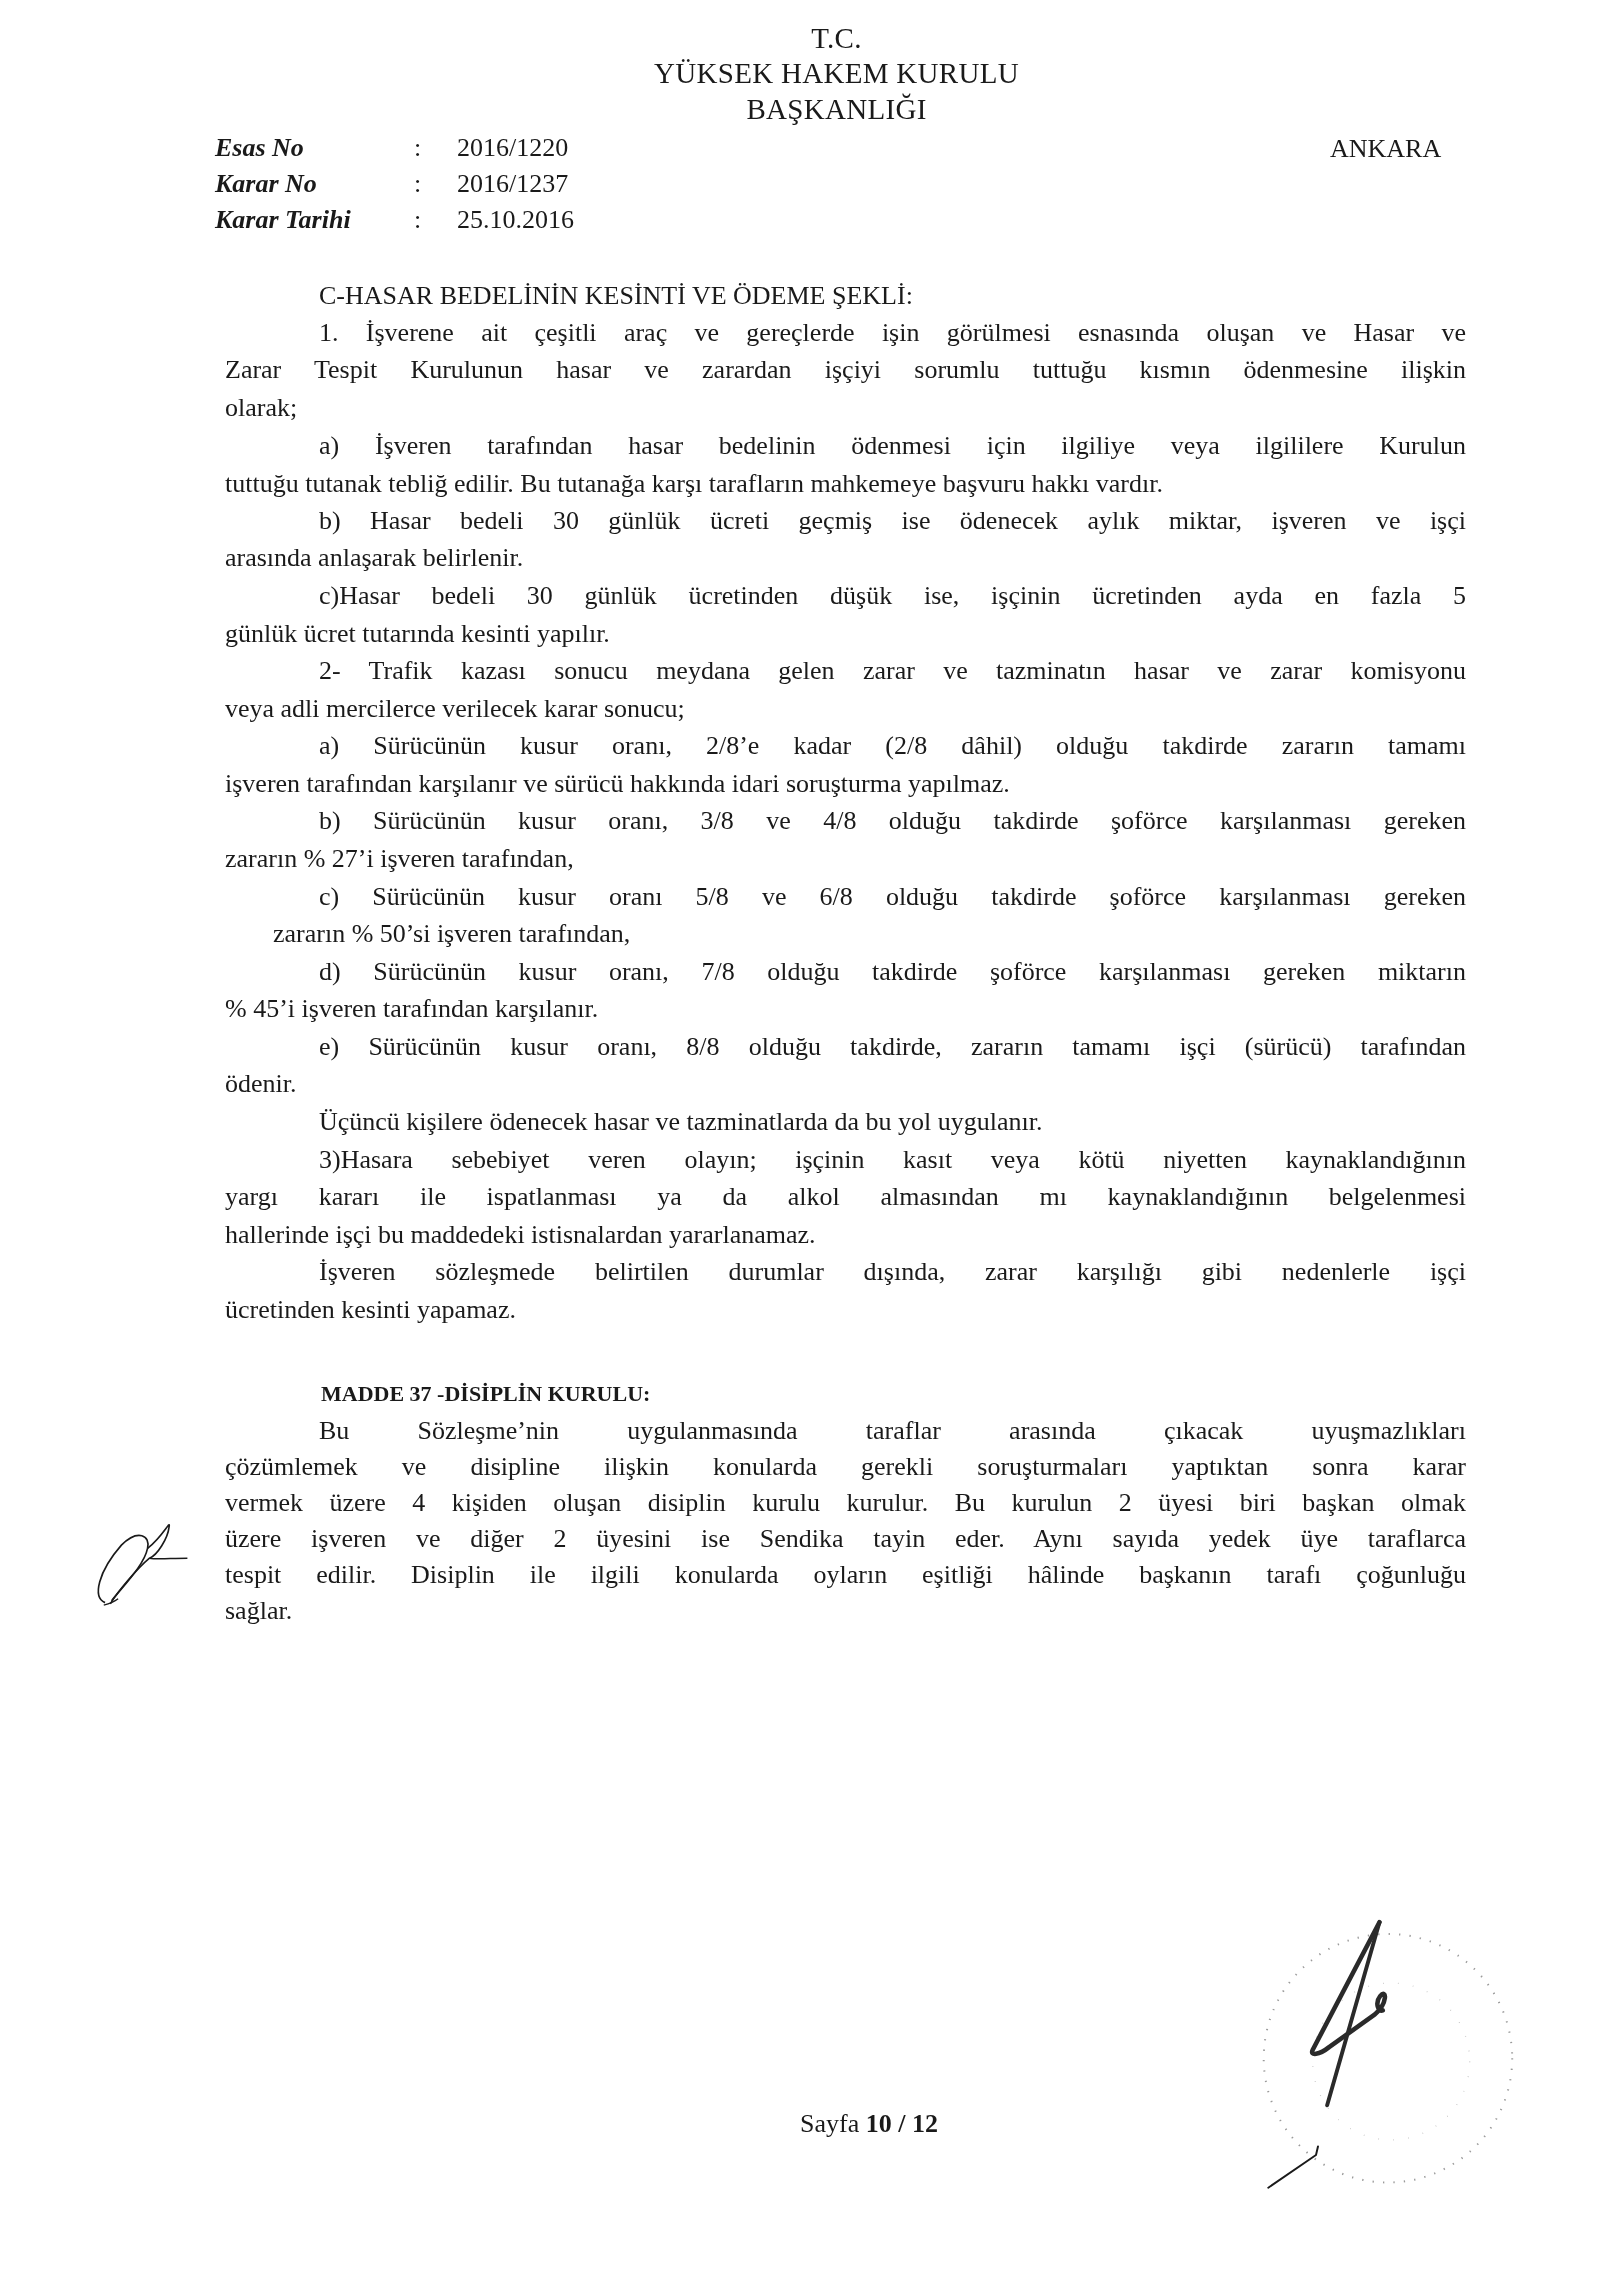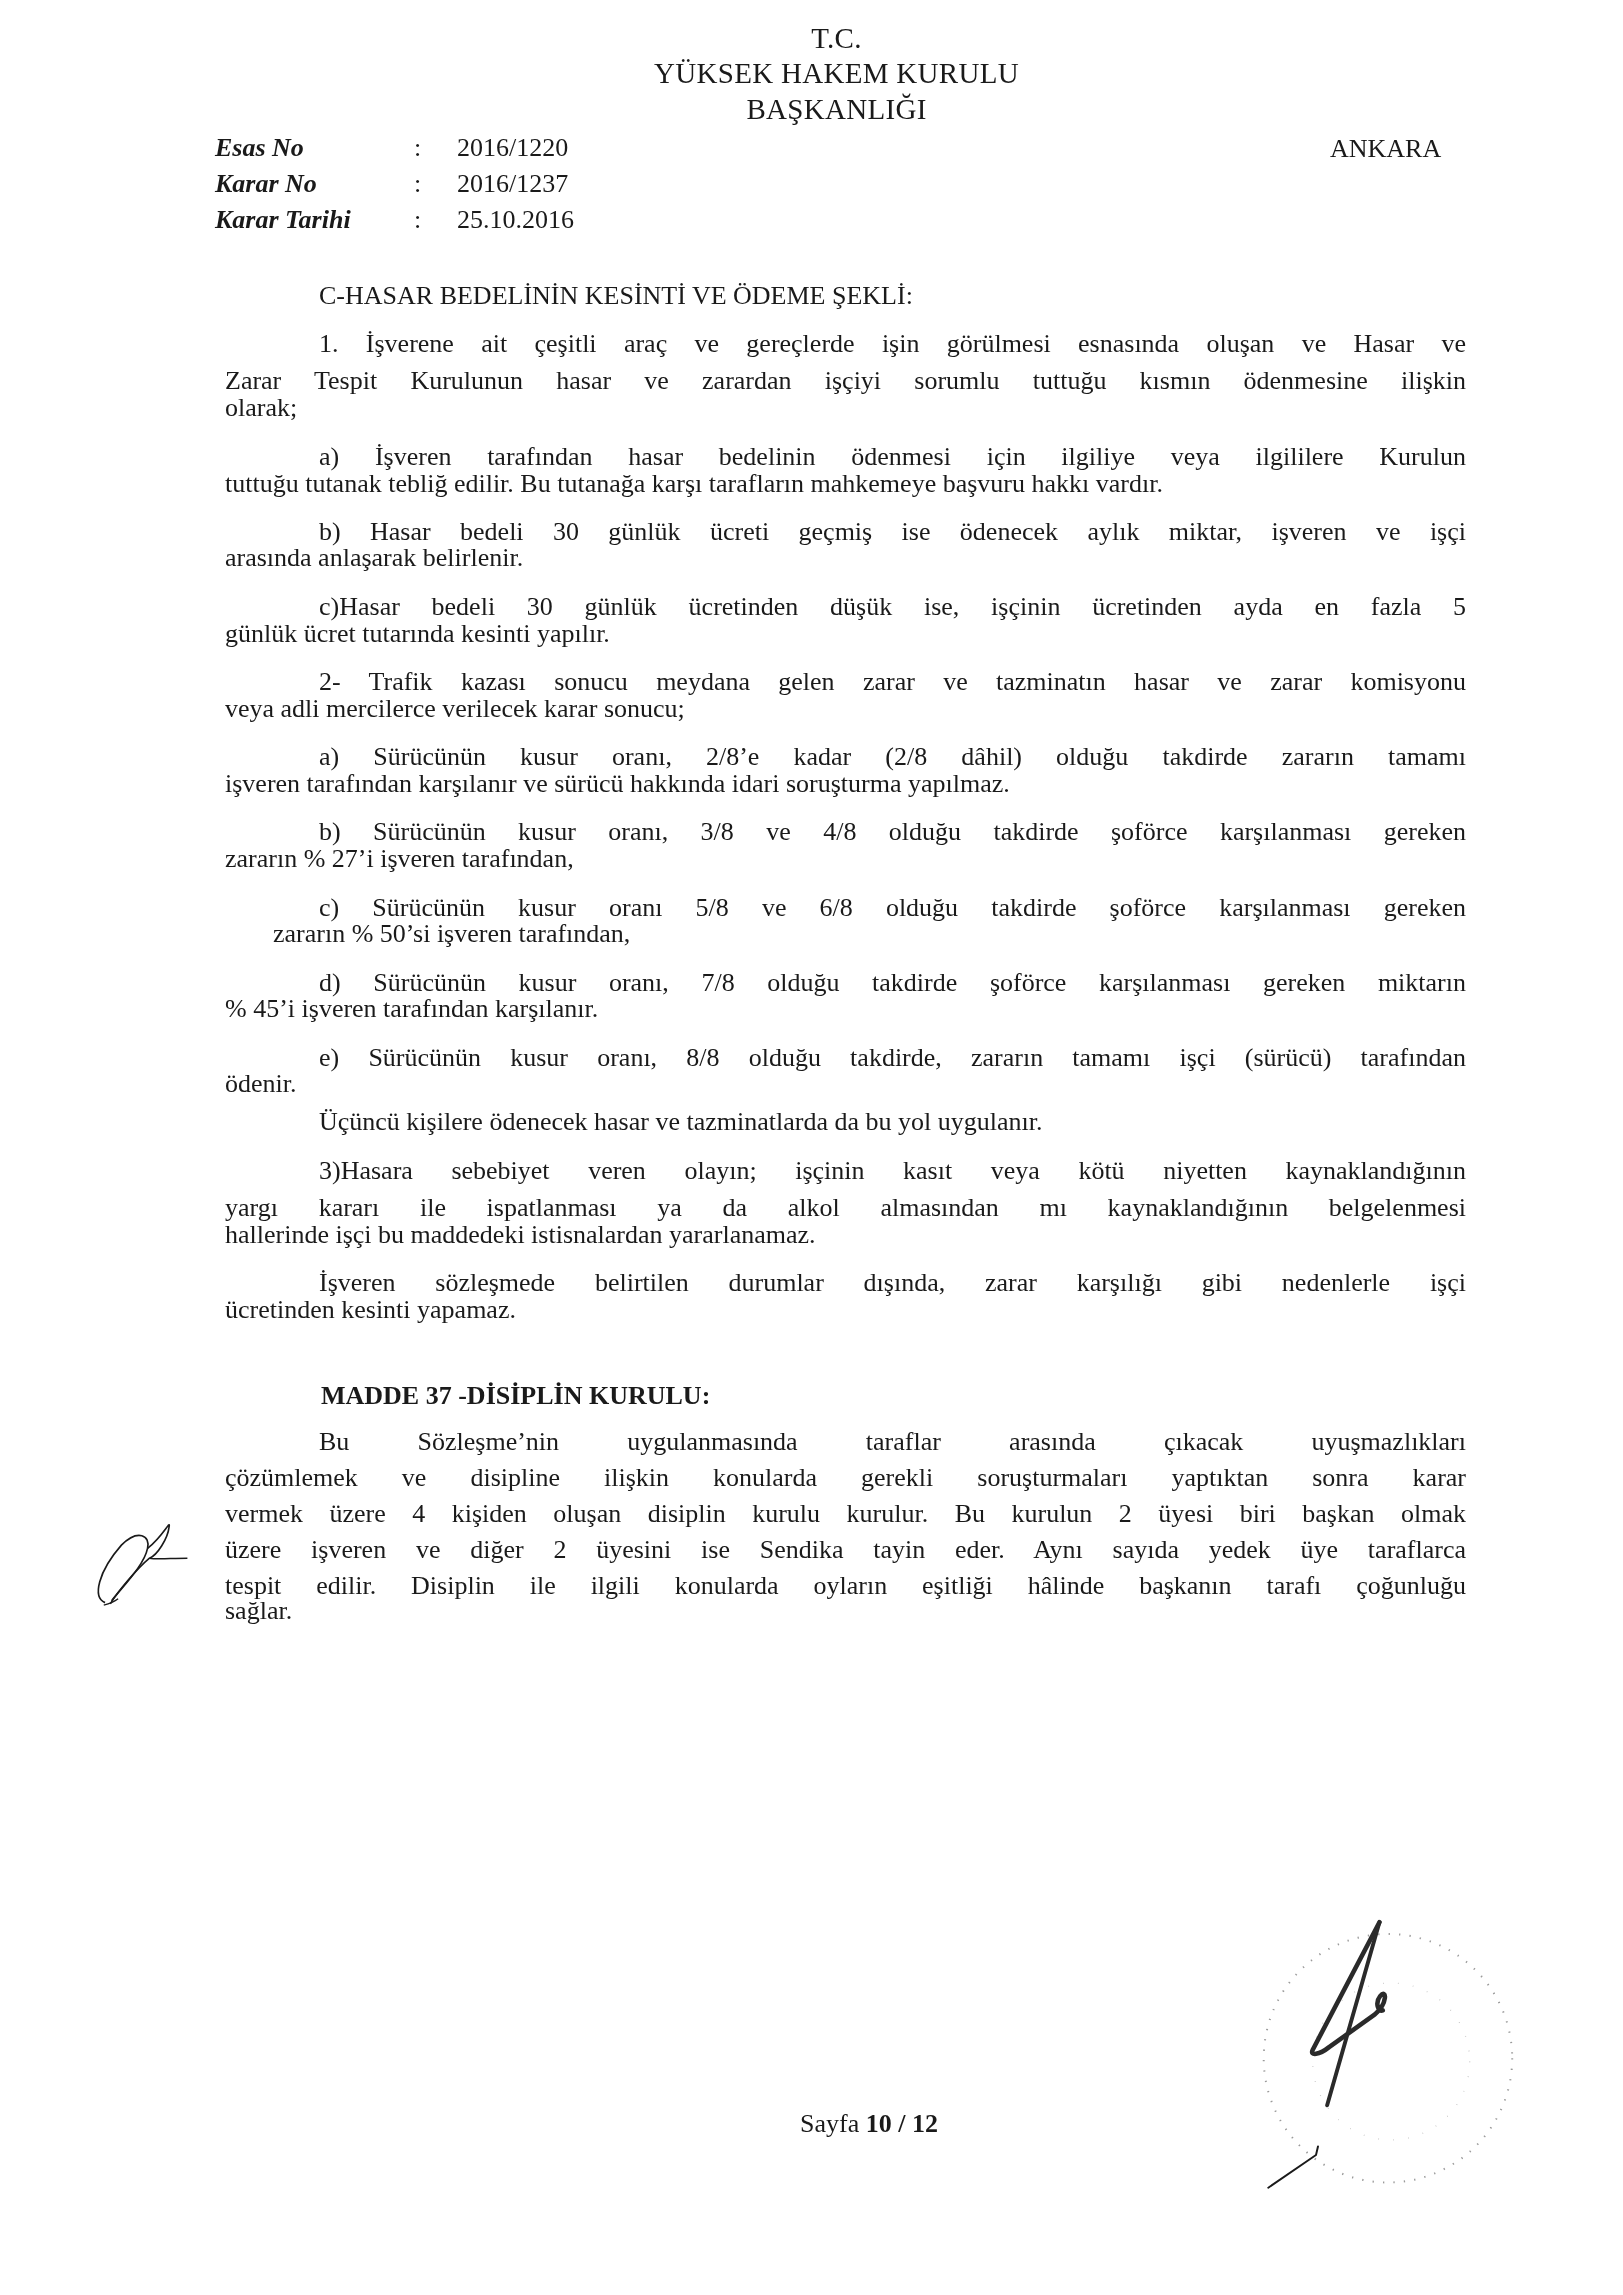--- a/index.html
+++ b/index.html
@@ -5,24 +5,24 @@
   html, body { margin: 0; padding: 0; background: #ffffff; }
   body { width: 1623px; height: 2295px; position: relative; overflow: hidden;
          font-family: "Liberation Serif", "DejaVu Serif", serif; color: #1a1a1a; }
   .abs { position: absolute; white-space: nowrap; }
   .hdr { left: 0; width: 1673px; text-align: center; font-size: 29px; line-height: 1; letter-spacing: 0.3px; }
   .meta-label { left: 215px; font-size: 26px; font-weight: bold; line-height: 1; font-style: italic; }
   .meta-colon { left: 414px; font-size: 26px; line-height: 1; }
   .meta-value { left: 457px; font-size: 26px; line-height: 1; }
   .city { left: 1330px; font-size: 26px; line-height: 1; }
   .body-line { left: 225px; width: 1241px; font-size: 26px; line-height: 1; }
-  .body-line.just { text-align: justify; text-align-last: justify; margin-top: 11px; }
+  .body-line.just { text-align: justify; text-align-last: justify; }
   .body-line.ind { left: 319px; width: 1147px; }
   .section-title { left: 319px; font-size: 26px; line-height: 1; }
-  .madde-title { left: 321px; font-size: 26px; line-height: 1; font-weight: bold; }
+  .madde-title { left: 321px; font-size: 22px; line-height: 1; font-weight: bold; }
   .page-num { left: 800px; font-size: 26px; line-height: 1; }
   .page-num b { font-weight: bold; }
   svg.sig { position: absolute; overflow: visible; }
 </style>
 </head>
 <body>
 
 <div class="abs hdr" style="top:24px;">T.C.</div>
 <div class="abs hdr" style="top:59px;">YÜKSEK HAKEM KURULU</div>
 <div class="abs hdr" style="top:95px;">BAŞKANLIĞI</div>

